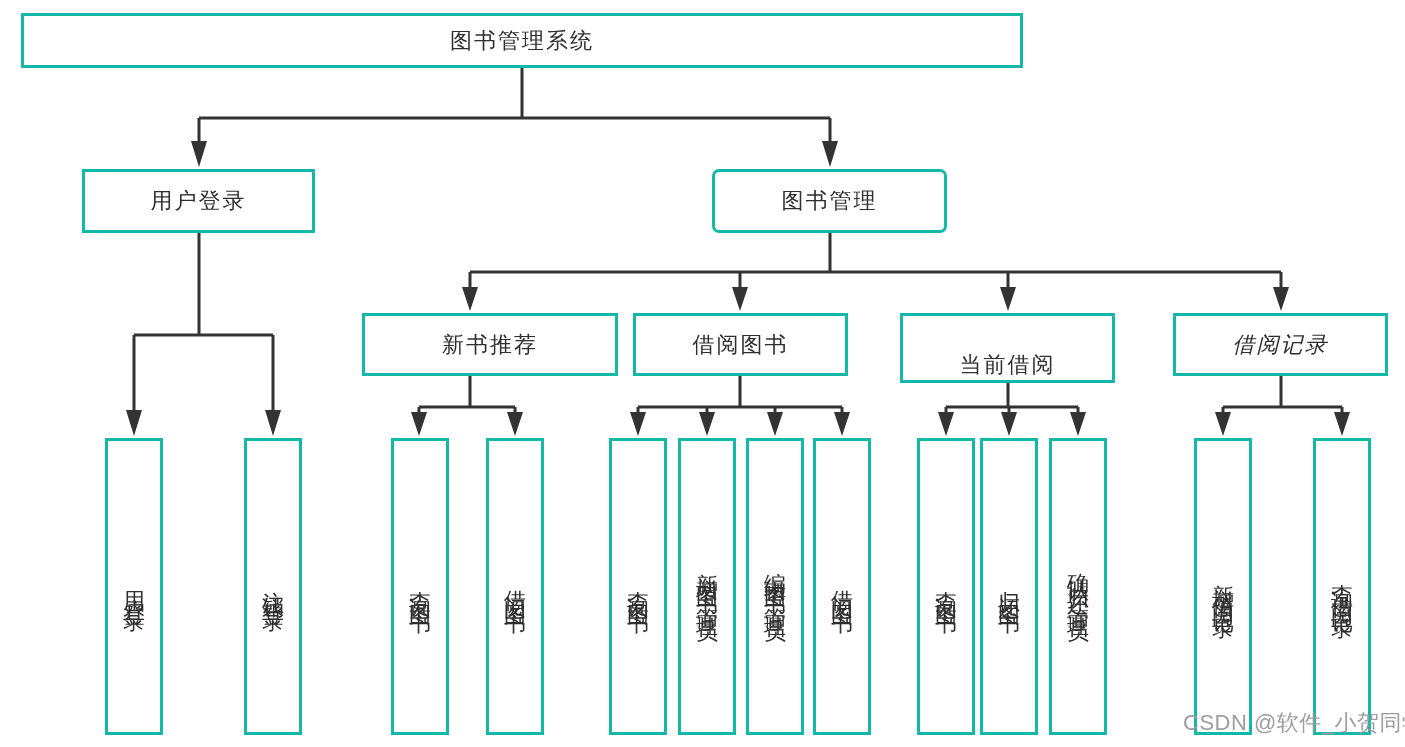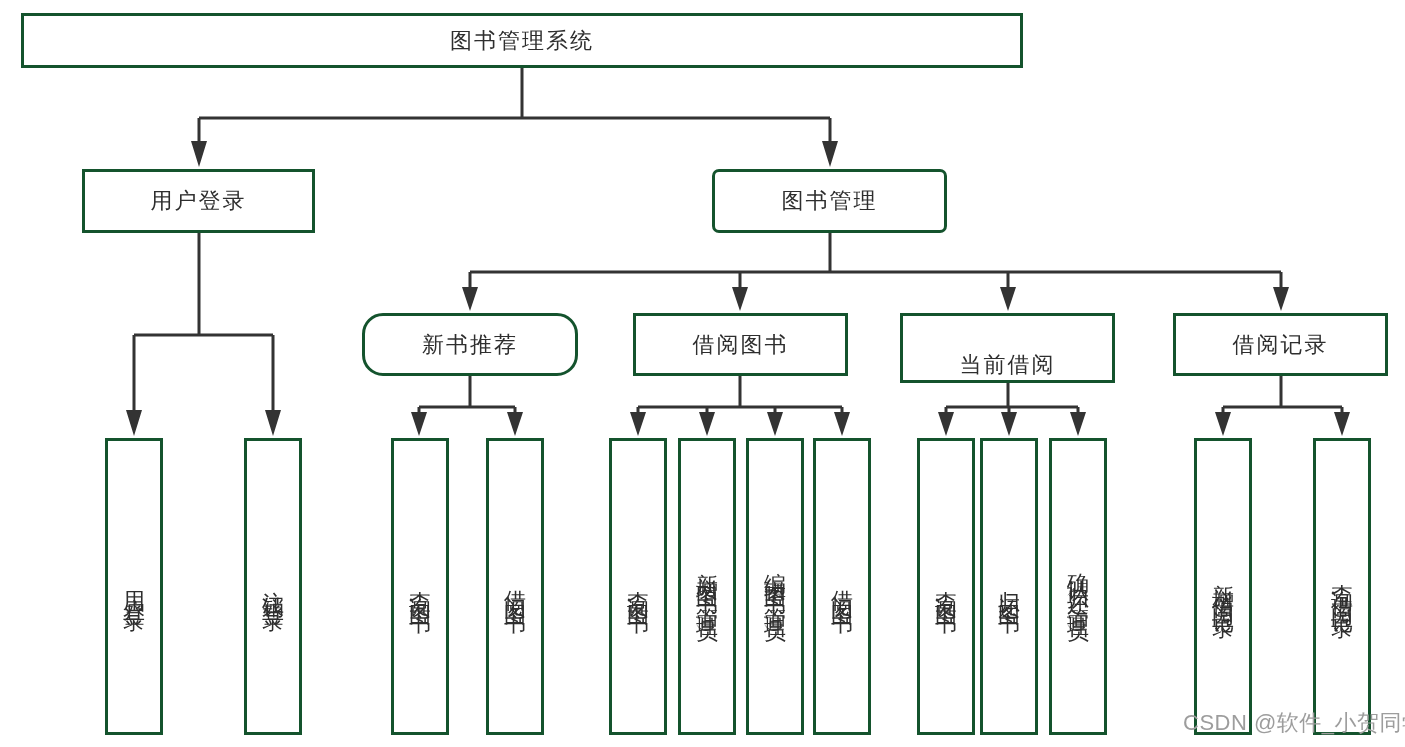--- a/index.html
+++ b/index.html
@@ -3,21 +3,21 @@
 <meta charset="utf-8">
 <style>
   html,body { margin:0; padding:0; background:#ffffff; }
   .canvas {
     position:relative; width:1405px; height:747px; background:#ffffff;
     font-family:"Liberation Sans", sans-serif; color:#2e2e2e; overflow:hidden;
   }
   svg.connectors { position:absolute; left:0; top:0; width:1405px; height:747px; }
   .node {
     position:absolute; box-sizing:border-box; background:#ffffff;
-    border:3px solid #14532d; display:flex; align-items:center; justify-content:center;
+    border:3px solid #14b8a6; display:flex; align-items:center; justify-content:center;
     z-index:2;
   }
   .hlabel { font-size:22px; letter-spacing:2px; color:#2e2e2e; white-space:nowrap; }
   .leaf { top:438px; width:58px; height:297px; }
   .vtext {
     writing-mode:vertical-rl; text-orientation:mixed;
     font-size:22px; letter-spacing:7px; line-height:1.1; color:#2e2e2e;
   }
   .watermark {
     position:absolute; left:1183px; top:708px; z-index:6;
@@ -55,30 +55,30 @@
     <span class="hlabel">图书管理系统</span>
   </div>
 
   <div class="node" style="left:82px; top:169px; width:233px; height:64px;">
     <span class="hlabel">用户登录</span>
   </div>
   <div class="node" style="left:712px; top:169px; width:235px; height:64px;border-radius:7px;">
     <span class="hlabel">图书管理</span>
   </div>
 
-  <div class="node" style="left:362px; top:313px; width:216px; height:63px;border-radius:21px;">
+  <div class="node" style="left:362px; top:313px; width:256px; height:63px;">
     <span class="hlabel">新书推荐</span>
   </div>
   <div class="node" style="left:633px; top:313px; width:215px; height:63px;">
     <span class="hlabel">借阅图书</span>
   </div>
   <div class="node" style="left:900px; top:313px; width:215px; height:70px;align-items:flex-end;">
     <span class="hlabel">当前借阅</span>
   </div>
-  <div class="node" style="left:1173px; top:313px; width:215px; height:63px;">
+  <div class="node" style="left:1173px; top:313px; width:215px; height:63px;font-style:italic;">
     <span class="hlabel">借阅记录</span>
   </div>
 
   <div class="node leaf" style="left:105px;">
     <span class="vtext">用户登录</span>
   </div>
   <div class="node leaf" style="left:244px;">
     <span class="vtext">注销登录</span>
   </div>
   <div class="node leaf" style="left:391px;">

